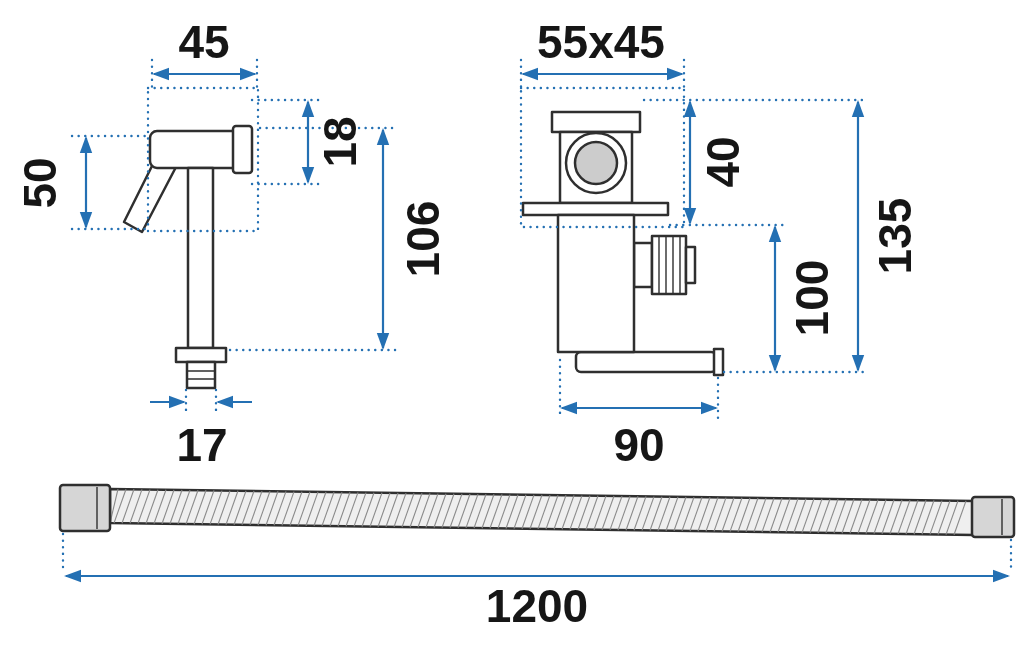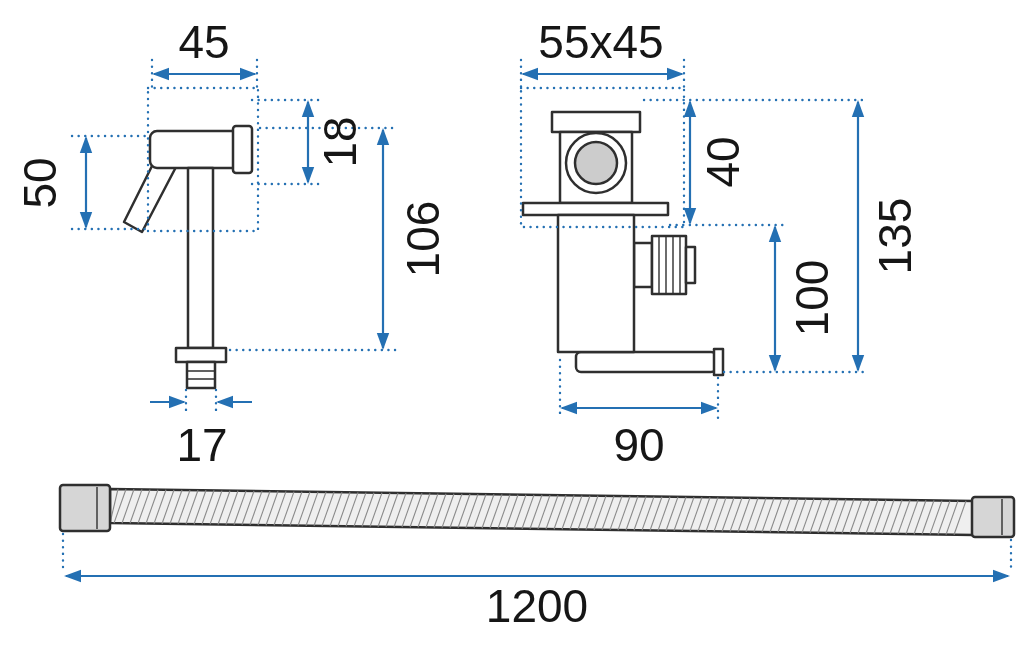--- a/index.html
+++ b/index.html
@@ -1,16 +1,16 @@
 <!DOCTYPE html>
 <html><head>
 <meta charset="utf-8">
 <style>
   html,body{margin:0;padding:0;background:#ffffff;}
-  .stage{width:1020px;height:645px;position:relative;background:#fff;overflow:hidden;}
+  .stage{width:1020px;height:645px;position:relative;background:#fff;overflow:hidden;font-weight:bold;}
   svg{display:block;}
   .draw{stroke:#2f2f2f;stroke-width:2.5;fill:#ffffff;stroke-linejoin:round;stroke-linecap:round;}
   .metal{fill:#d6d6d6;}
   .metal2{fill:#cccccc;}
   .thin{stroke:#2f2f2f;stroke-width:1.4;fill:none;}
   .band{fill:#efefef;}
   .hatch line{stroke:#8a8a8a;stroke-width:1.1;}
   .dimline{stroke:#2470b3;stroke-width:2.2;fill:none;}
   .arrow{fill:#2470b3;stroke:none;}
   .dot{stroke:#2470b3;stroke-width:2.4;stroke-dasharray:0.1 6.5;stroke-linecap:round;fill:none;}

